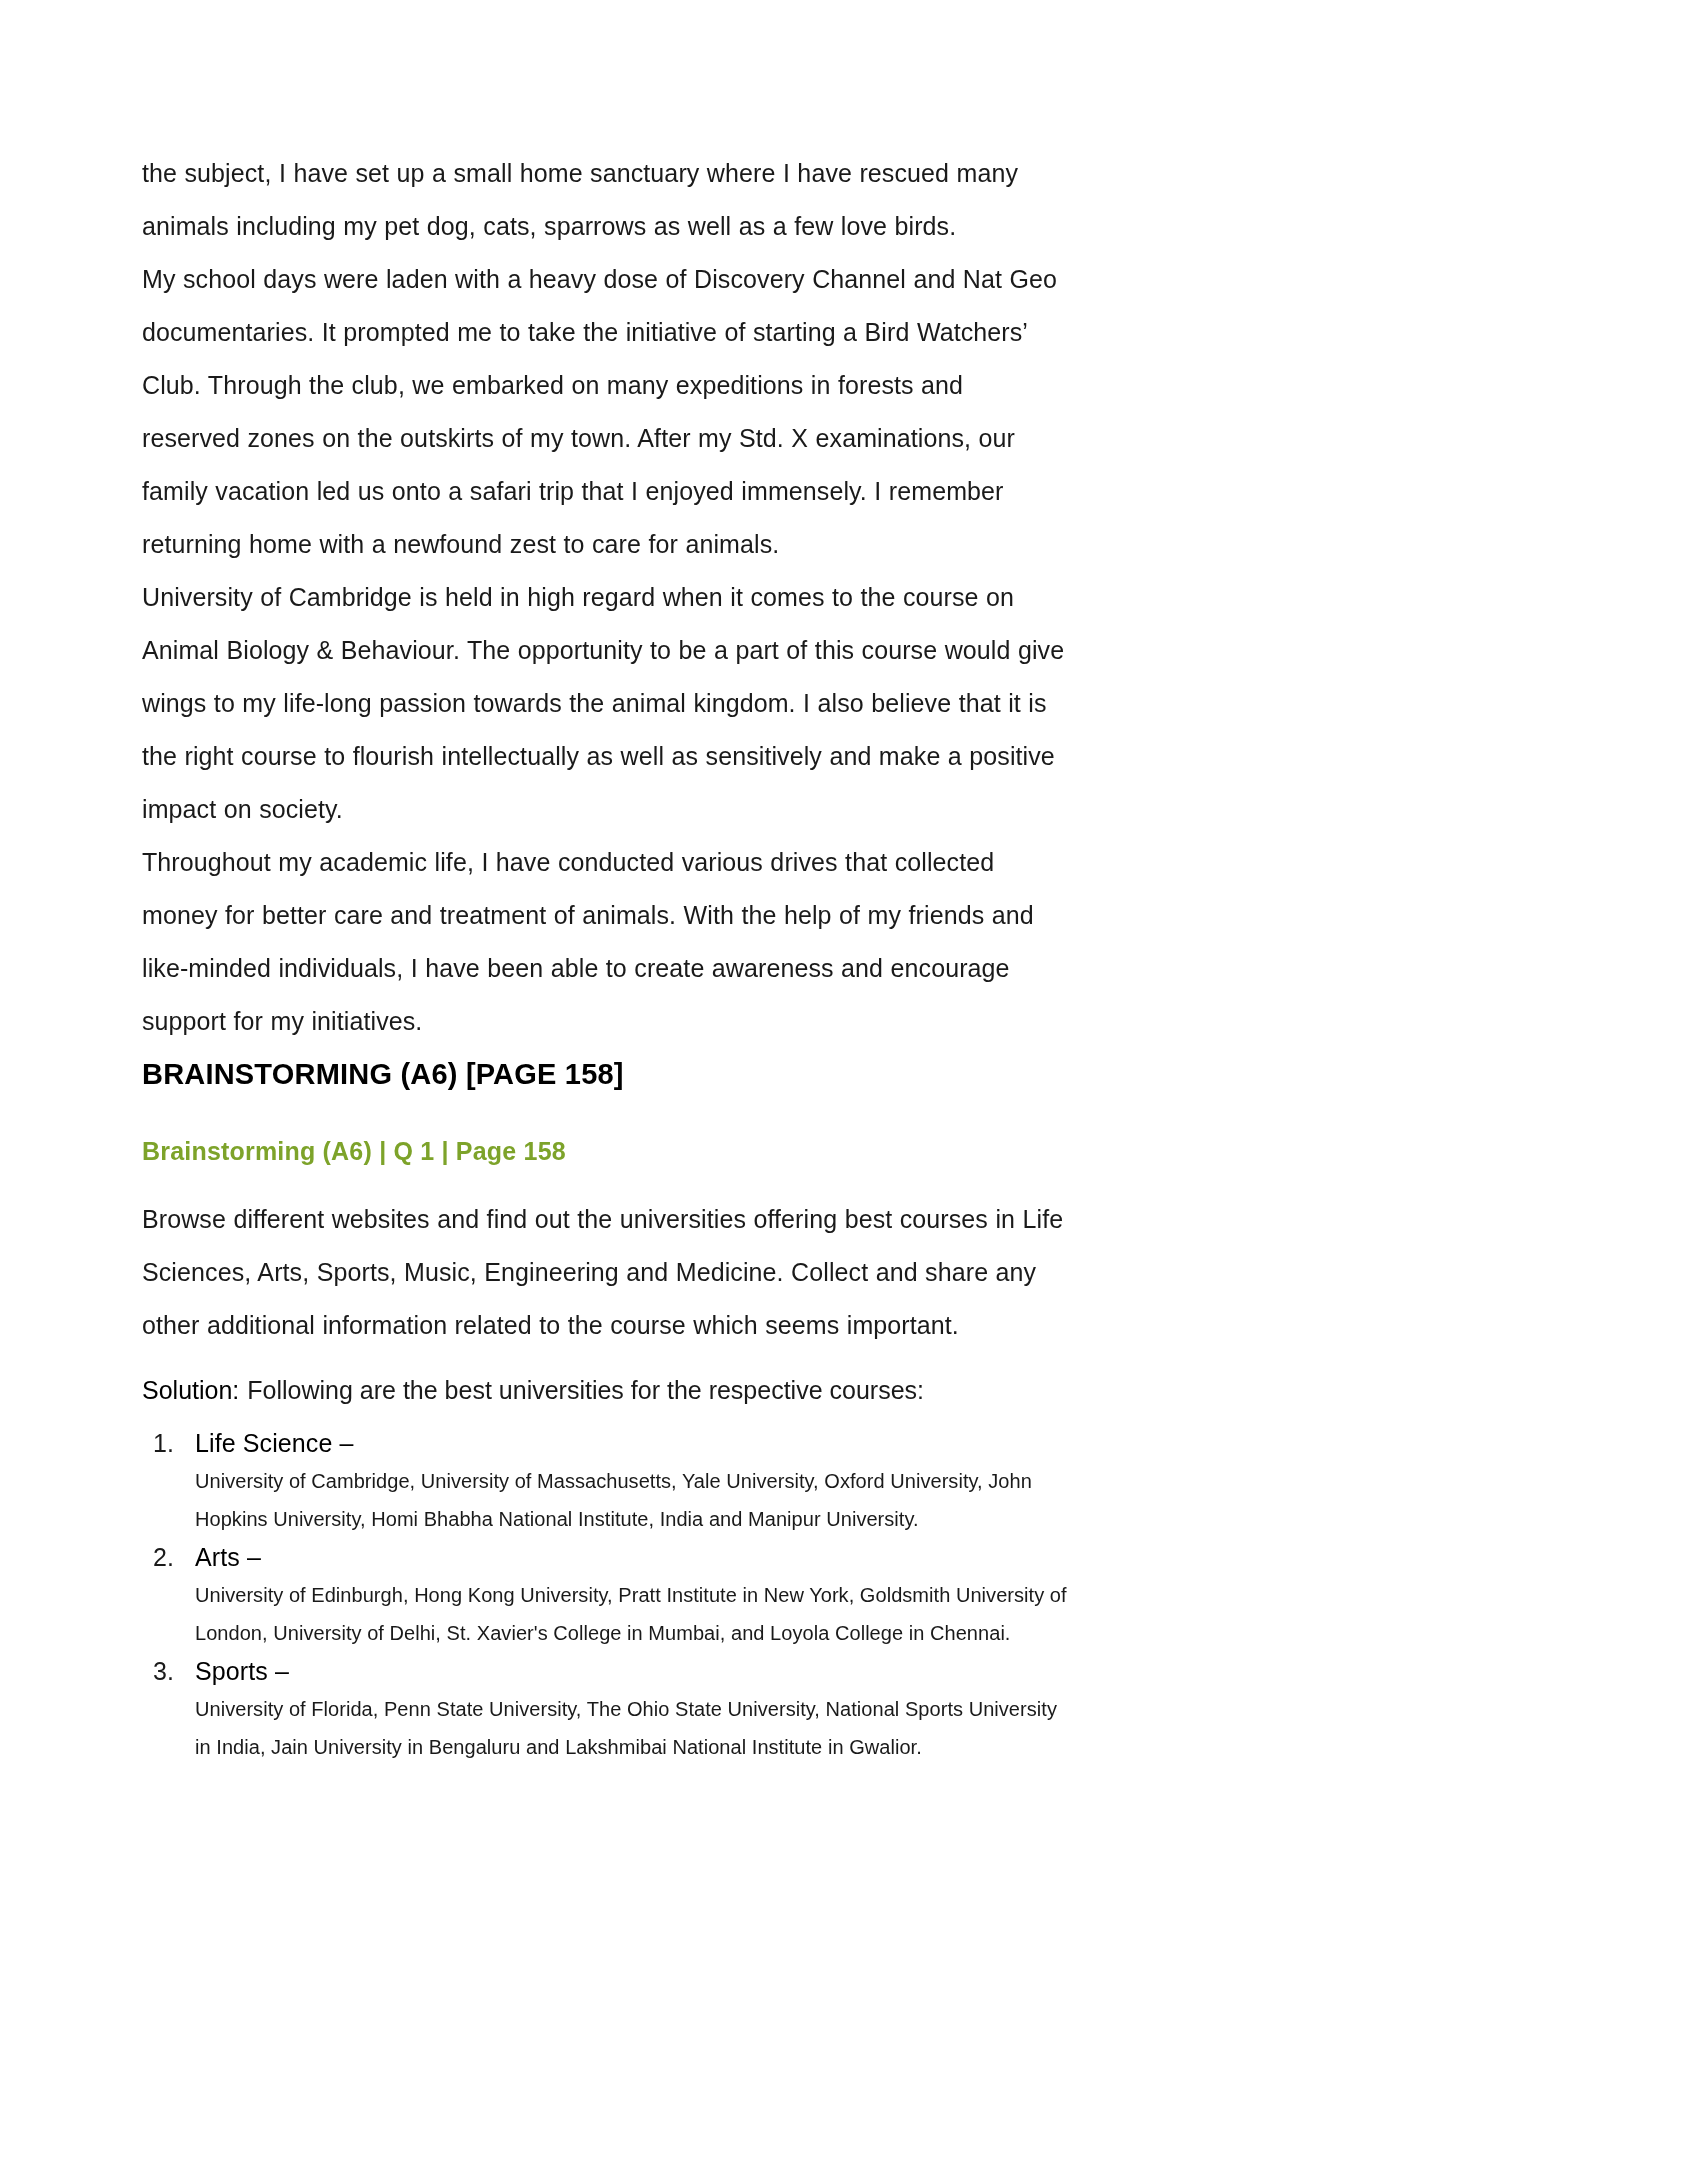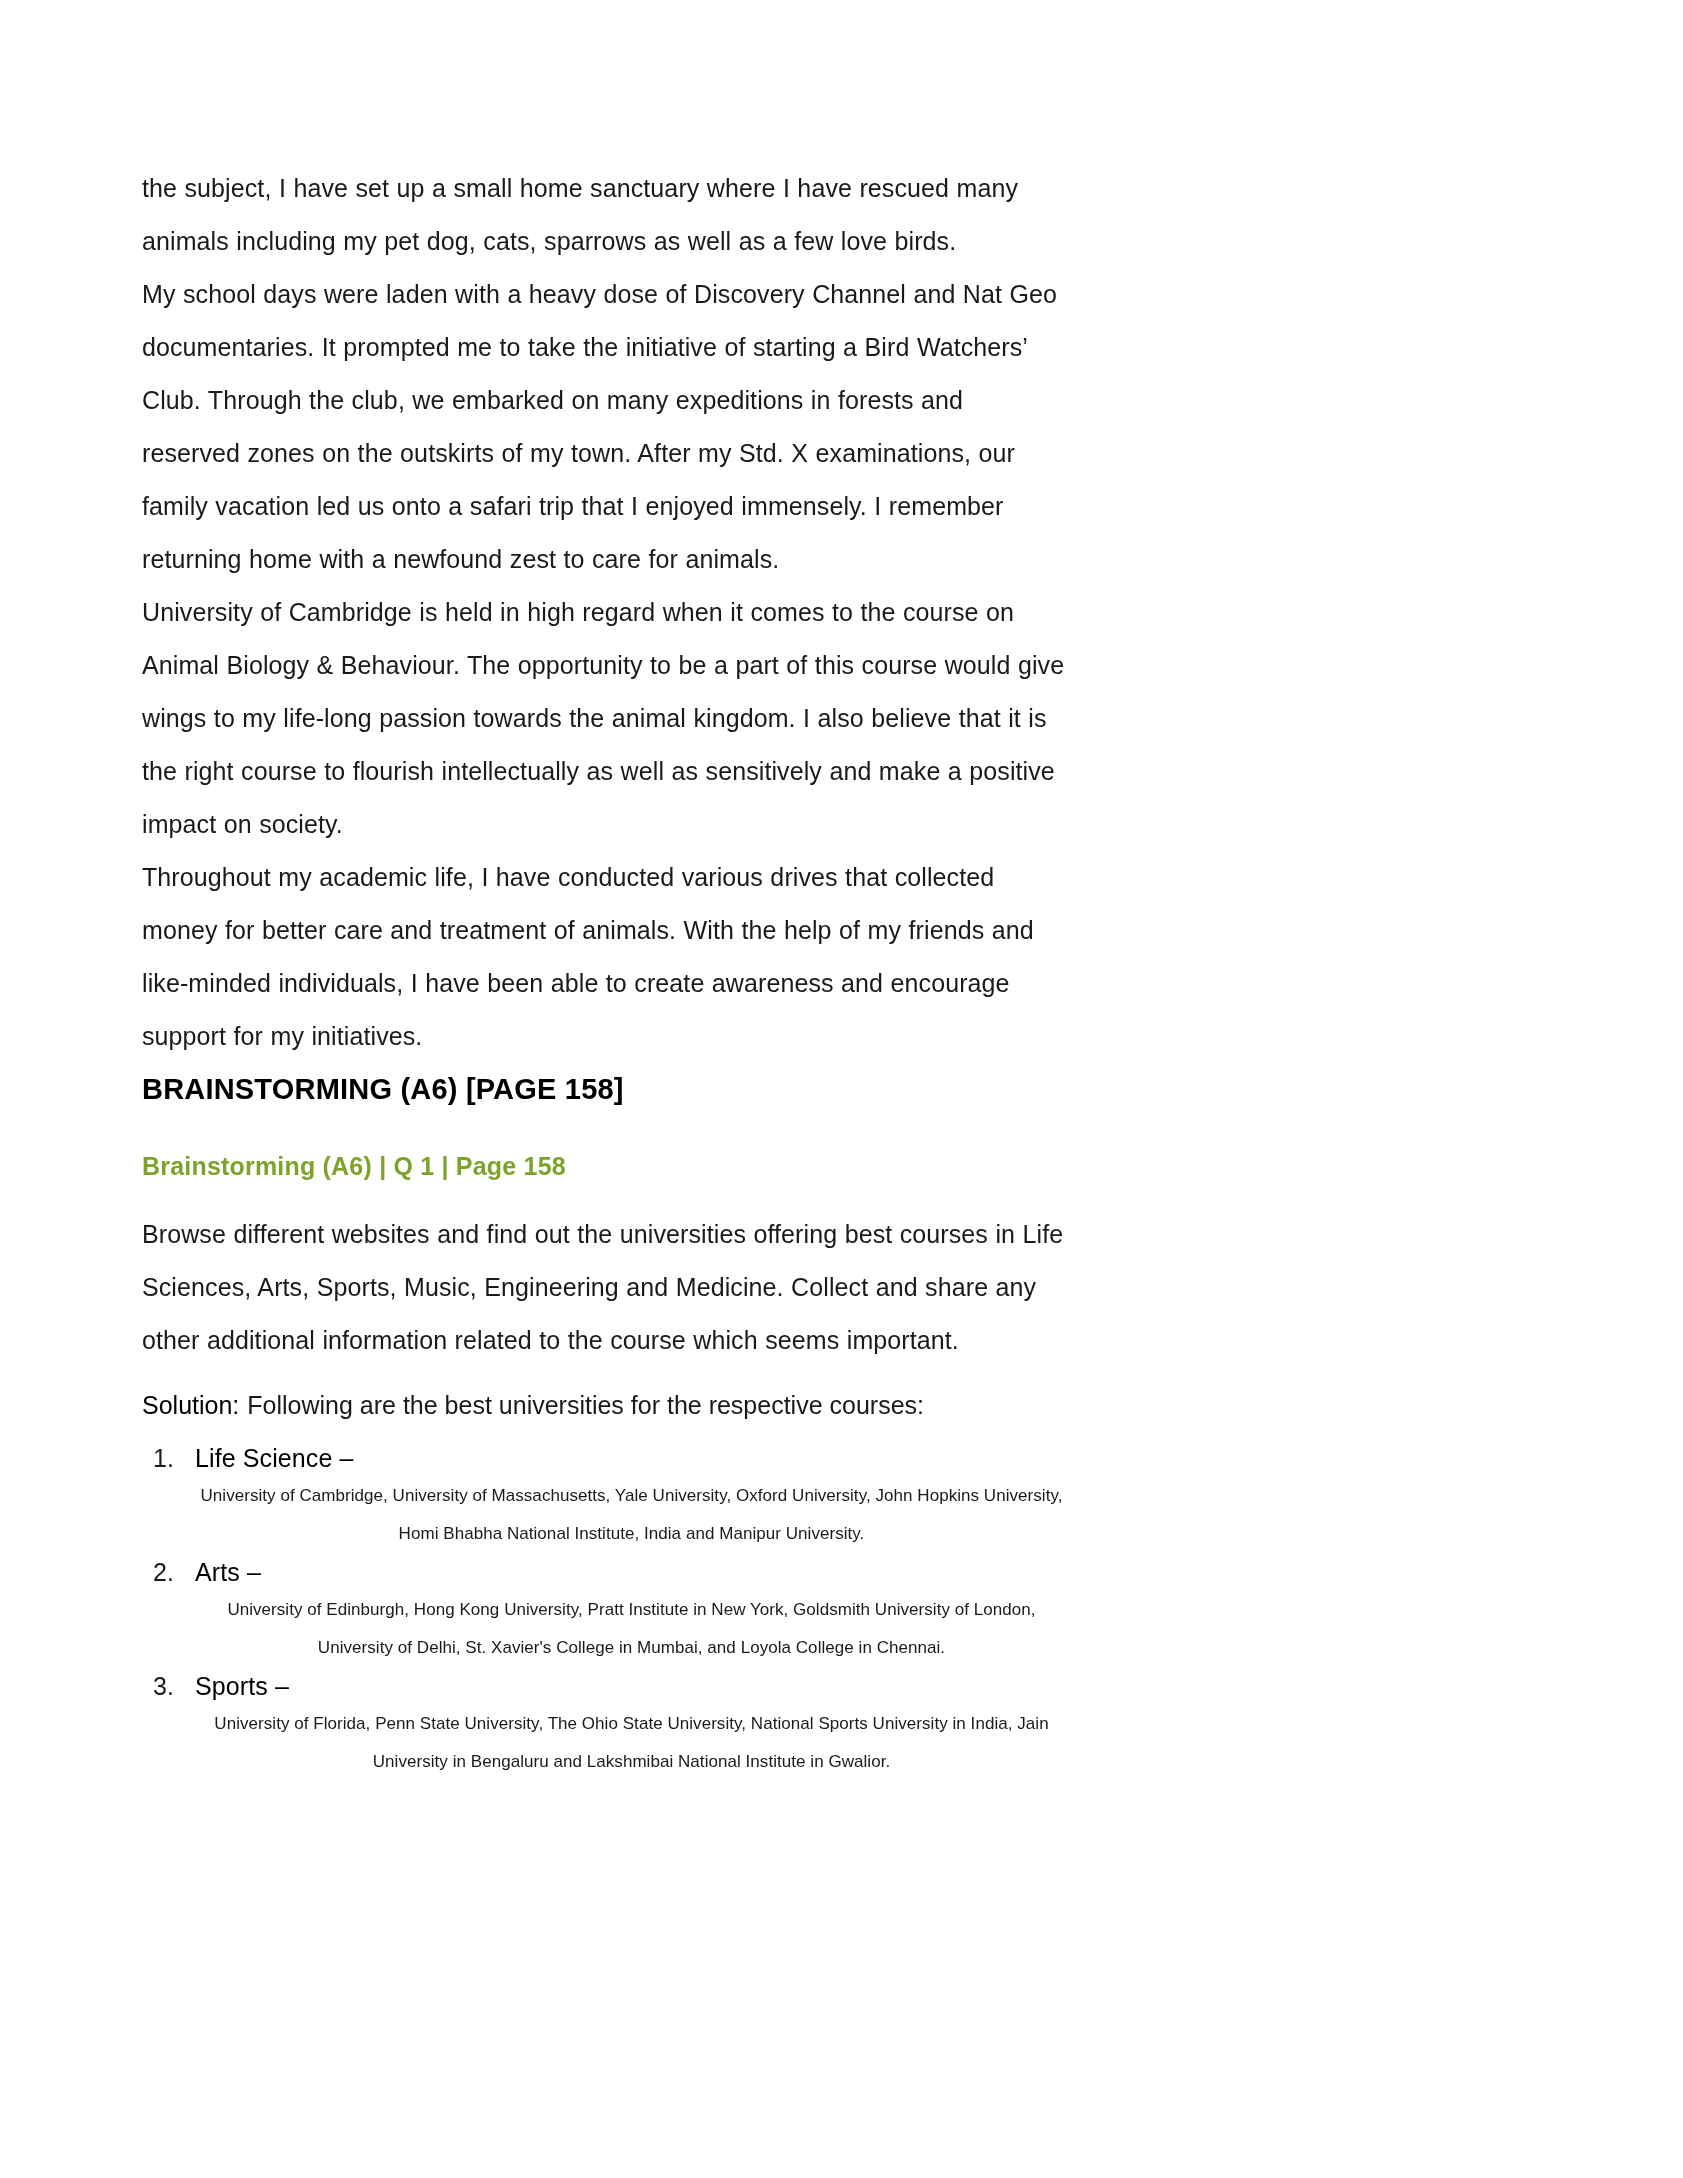--- a/index.html
+++ b/index.html
@@ -19,21 +19,21 @@
     width: 1683px;
     height: 2178px;
     background: #ffffff;
     box-sizing: border-box;
     padding: 0;
     overflow: hidden;
   }
   #content {
     position: absolute;
     left: 142px;
-    top: 162px;
+    top: 147px;
     width: 926px;
   }
 
   
   .para {
     font-size: 25px;
     line-height: 53px;
     color: #1a1a1a;
     margin: 0;
     letter-spacing: 0.1px;
@@ -102,26 +102,25 @@
   }
   .li-title {
     font-size: 25px;
     font-weight: normal;
     line-height: 38px;
     color: #000000;
     display: block;
     letter-spacing: 0.1px;
   }
   .li-body {
-    font-size: 17px;
+    font-size: 20px;
     line-height: 38px;
     color: #1a1a1a;
     display: block;
     letter-spacing: 0.05px;
-    text-align: center;
   }
 </style>
 </head>
 <body style="background: rgb(255, 255, 255);">
 
 <div id="page">
   <div id="content">
 
     <p class="para">the subject, I have set up a small home sanctuary where I have rescued many animals including my pet dog, cats, sparrows as well as a few love birds.</p>
     <p class="para">My school days were laden with a heavy dose of Discovery Channel and Nat Geo documentaries. It prompted me to take the initiative of starting a Bird Watchers’ Club. Through the club, we embarked on many expeditions in forests and reserved zones on the outskirts of my town. After my Std. X examinations, our family vacation led us onto a safari trip that I enjoyed immensely. I remember returning home with a newfound zest to care for animals.</p>

